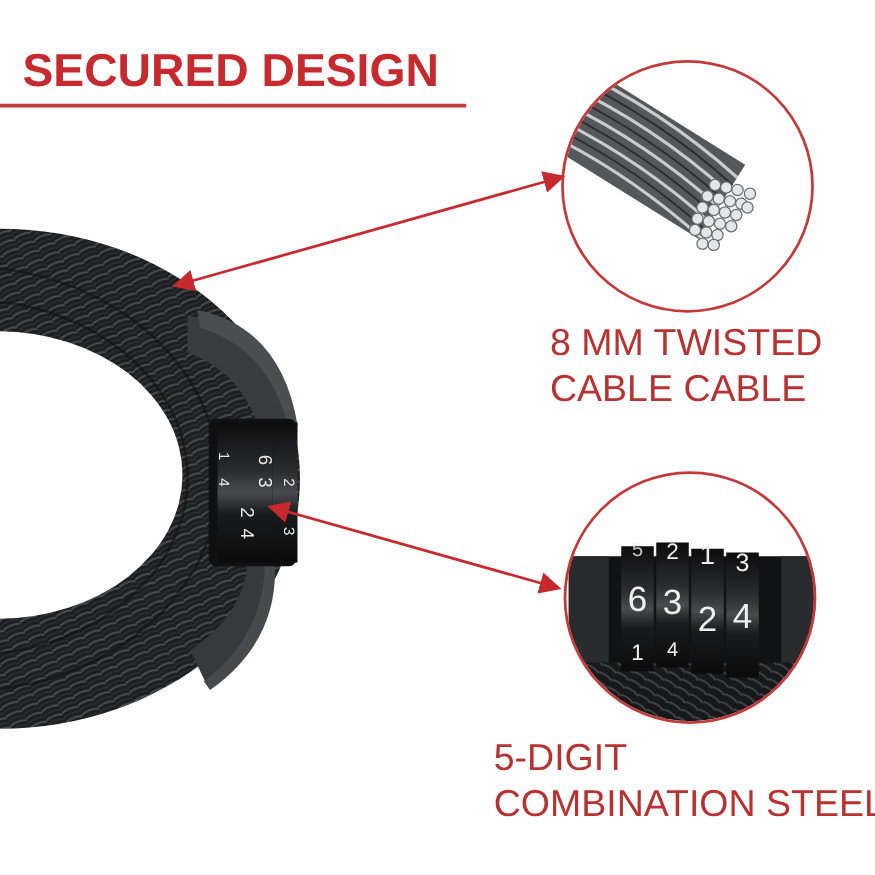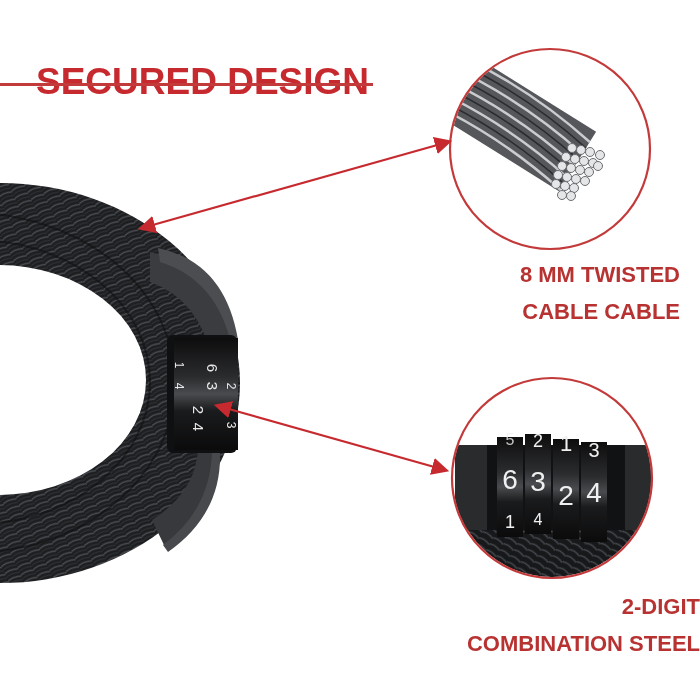--- a/index.html
+++ b/index.html
@@ -1,19 +1,19 @@
 <!DOCTYPE html>
 <html><head>
 <meta charset="utf-8">
 <style>
   html, body { margin:0; padding:0; background:#ffffff; }
   body { width:700px; height:700px; position:relative; overflow:hidden; font-family:"Liberation Sans", sans-serif; }
-  .headline { position:absolute; left:36px; top:38px; font-size:37px; font-weight:bold; color:#c62a2f; letter-spacing:0px; line-height:1; white-space:nowrap;margin-top:25px; }
+  .headline { position:absolute; left:18px; top:38px; font-size:37px; font-weight:bold; color:#c62a2f; letter-spacing:0px; line-height:1; white-space:nowrap; }
   .headline-rule { position:absolute; left:0; top:83px; width:373px; height:3px; background:#c33a3a; }
-  .caption { position:absolute; text-align:right; color:#b83232; font-size:22px; line-height:37px; white-space:nowrap;font-weight:bold; }
+  .caption { position:absolute; text-align:left; color:#b83232; font-size:30px; line-height:37px; white-space:nowrap; }
   .cap1 { left:440px; top:256px; width:240px; }
   .cap2 { left:395px; top:588px; width:305px; }
   svg.art { position:absolute; left:0; top:0; }
 </style>
 </head>
 <body>
 
 <div class="headline">SECURED DESIGN</div>
 <div class="headline-rule"></div>
 
@@ -163,15 +163,15 @@
   <line x1="142" y1="228" x2="448" y2="142" stroke="#c62a2f" stroke-width="2.2" marker-start="url(#arrowtail)" marker-end="url(#arrowhead)"></line>
   <line x1="218" y1="406" x2="445" y2="470" stroke="#c62a2f" stroke-width="2.2" marker-start="url(#arrowtail)" marker-end="url(#arrowhead)"></line>
 </svg>
 
 <div class="caption cap1">
   <div>8 MM TWISTED</div>
   <div>CABLE CABLE</div>
 </div>
 
 <div class="caption cap2">
-  <div>2-DIGIT</div>
+  <div>5-DIGIT</div>
   <div>COMBINATION STEEL</div>
 </div>
 
 </body></html>

